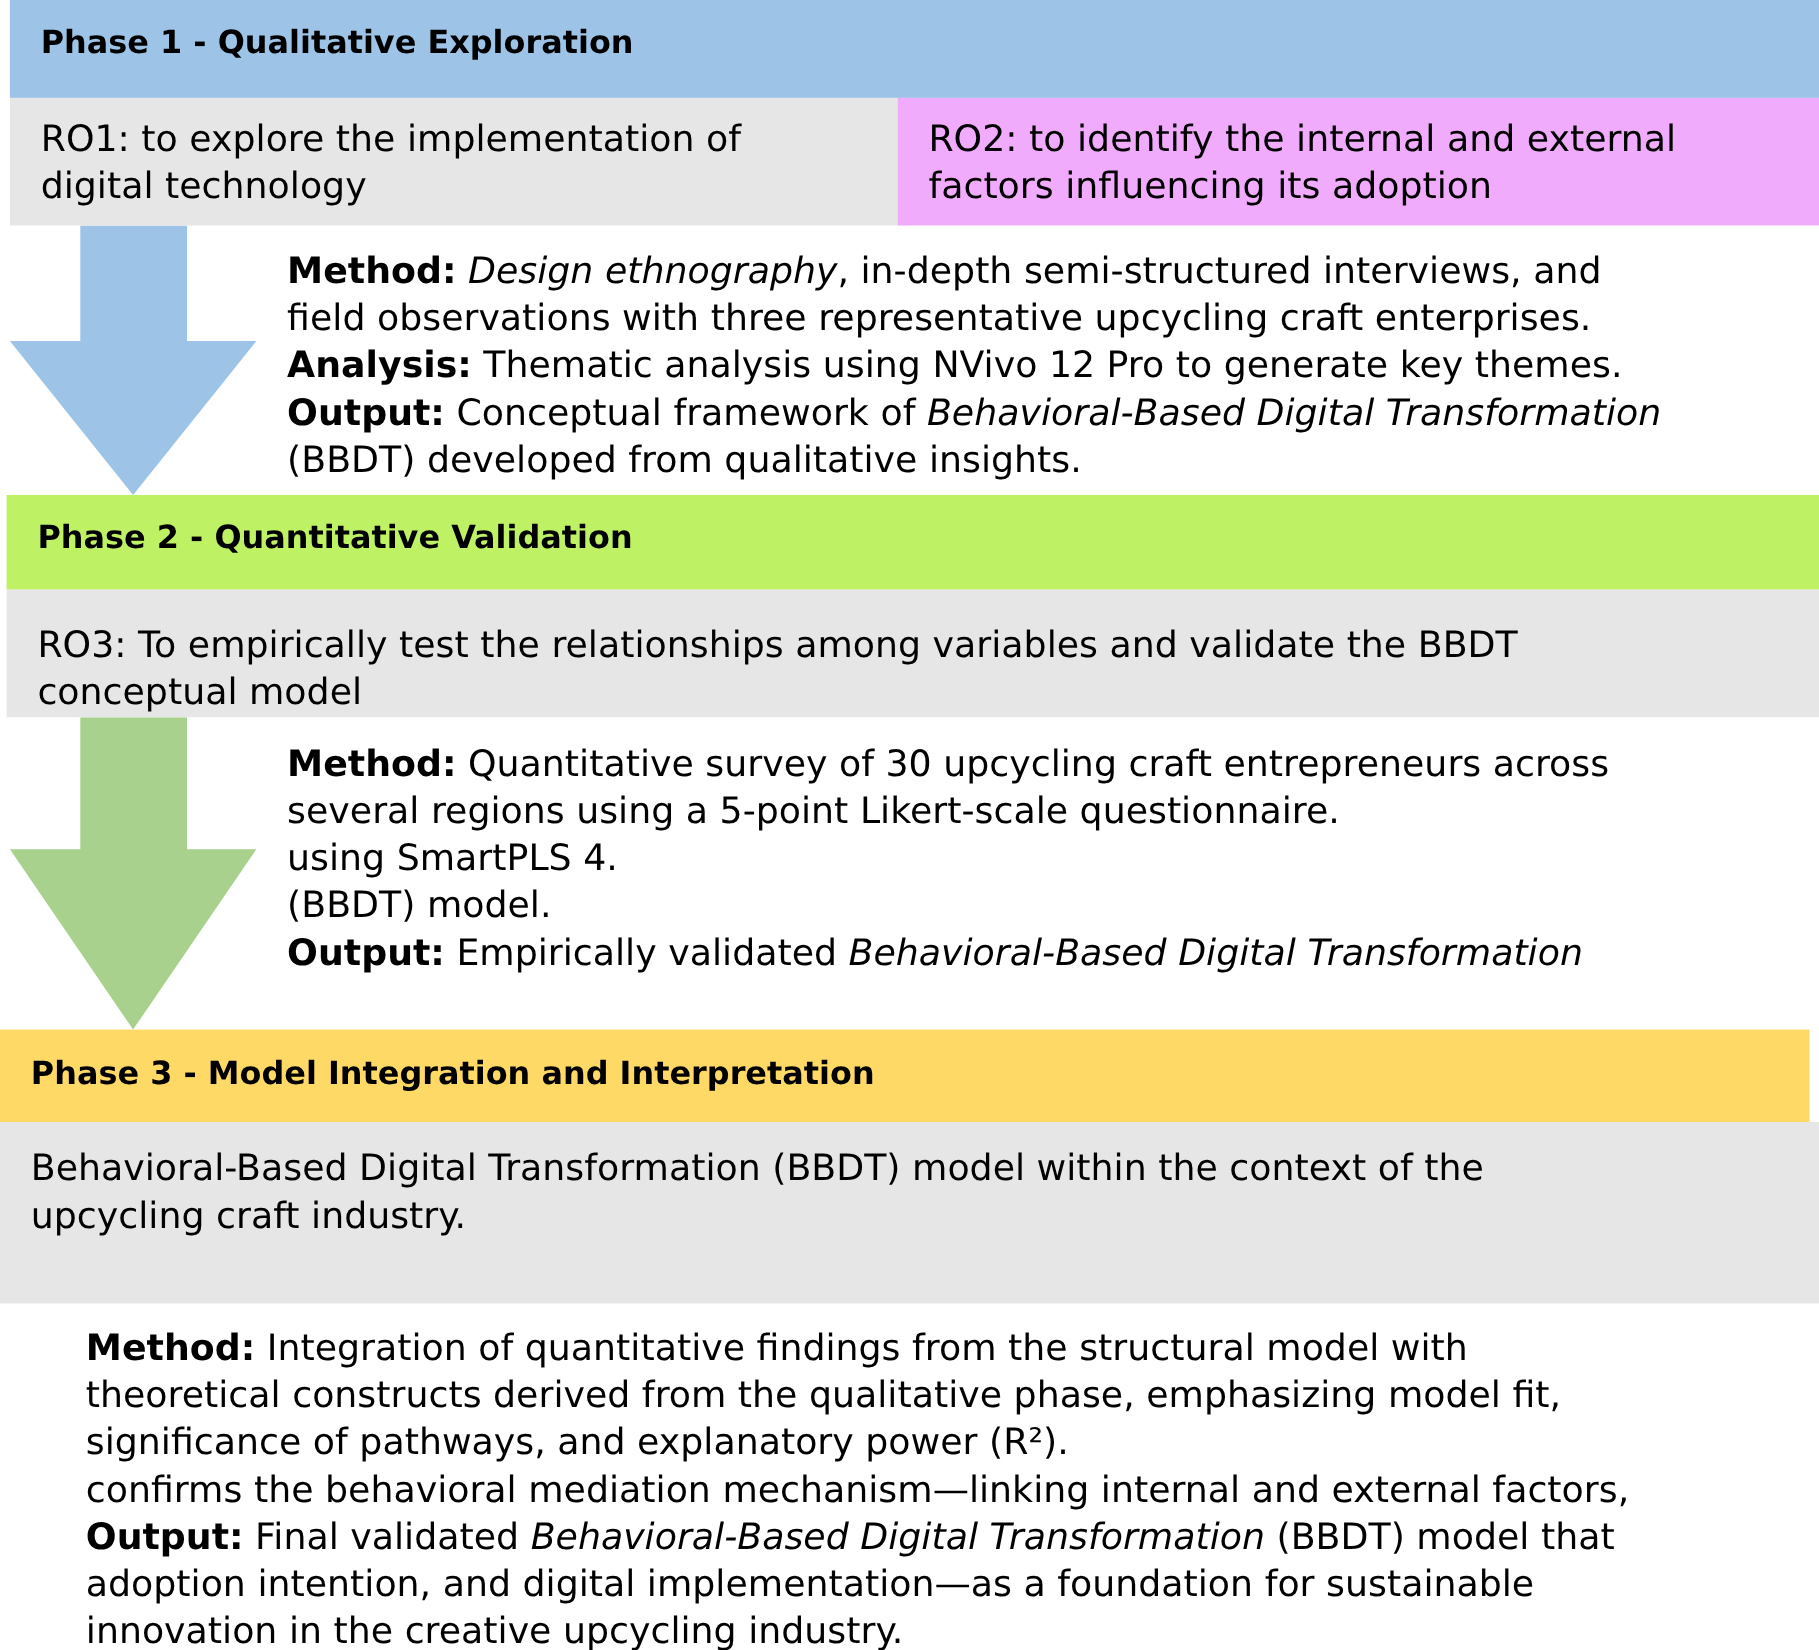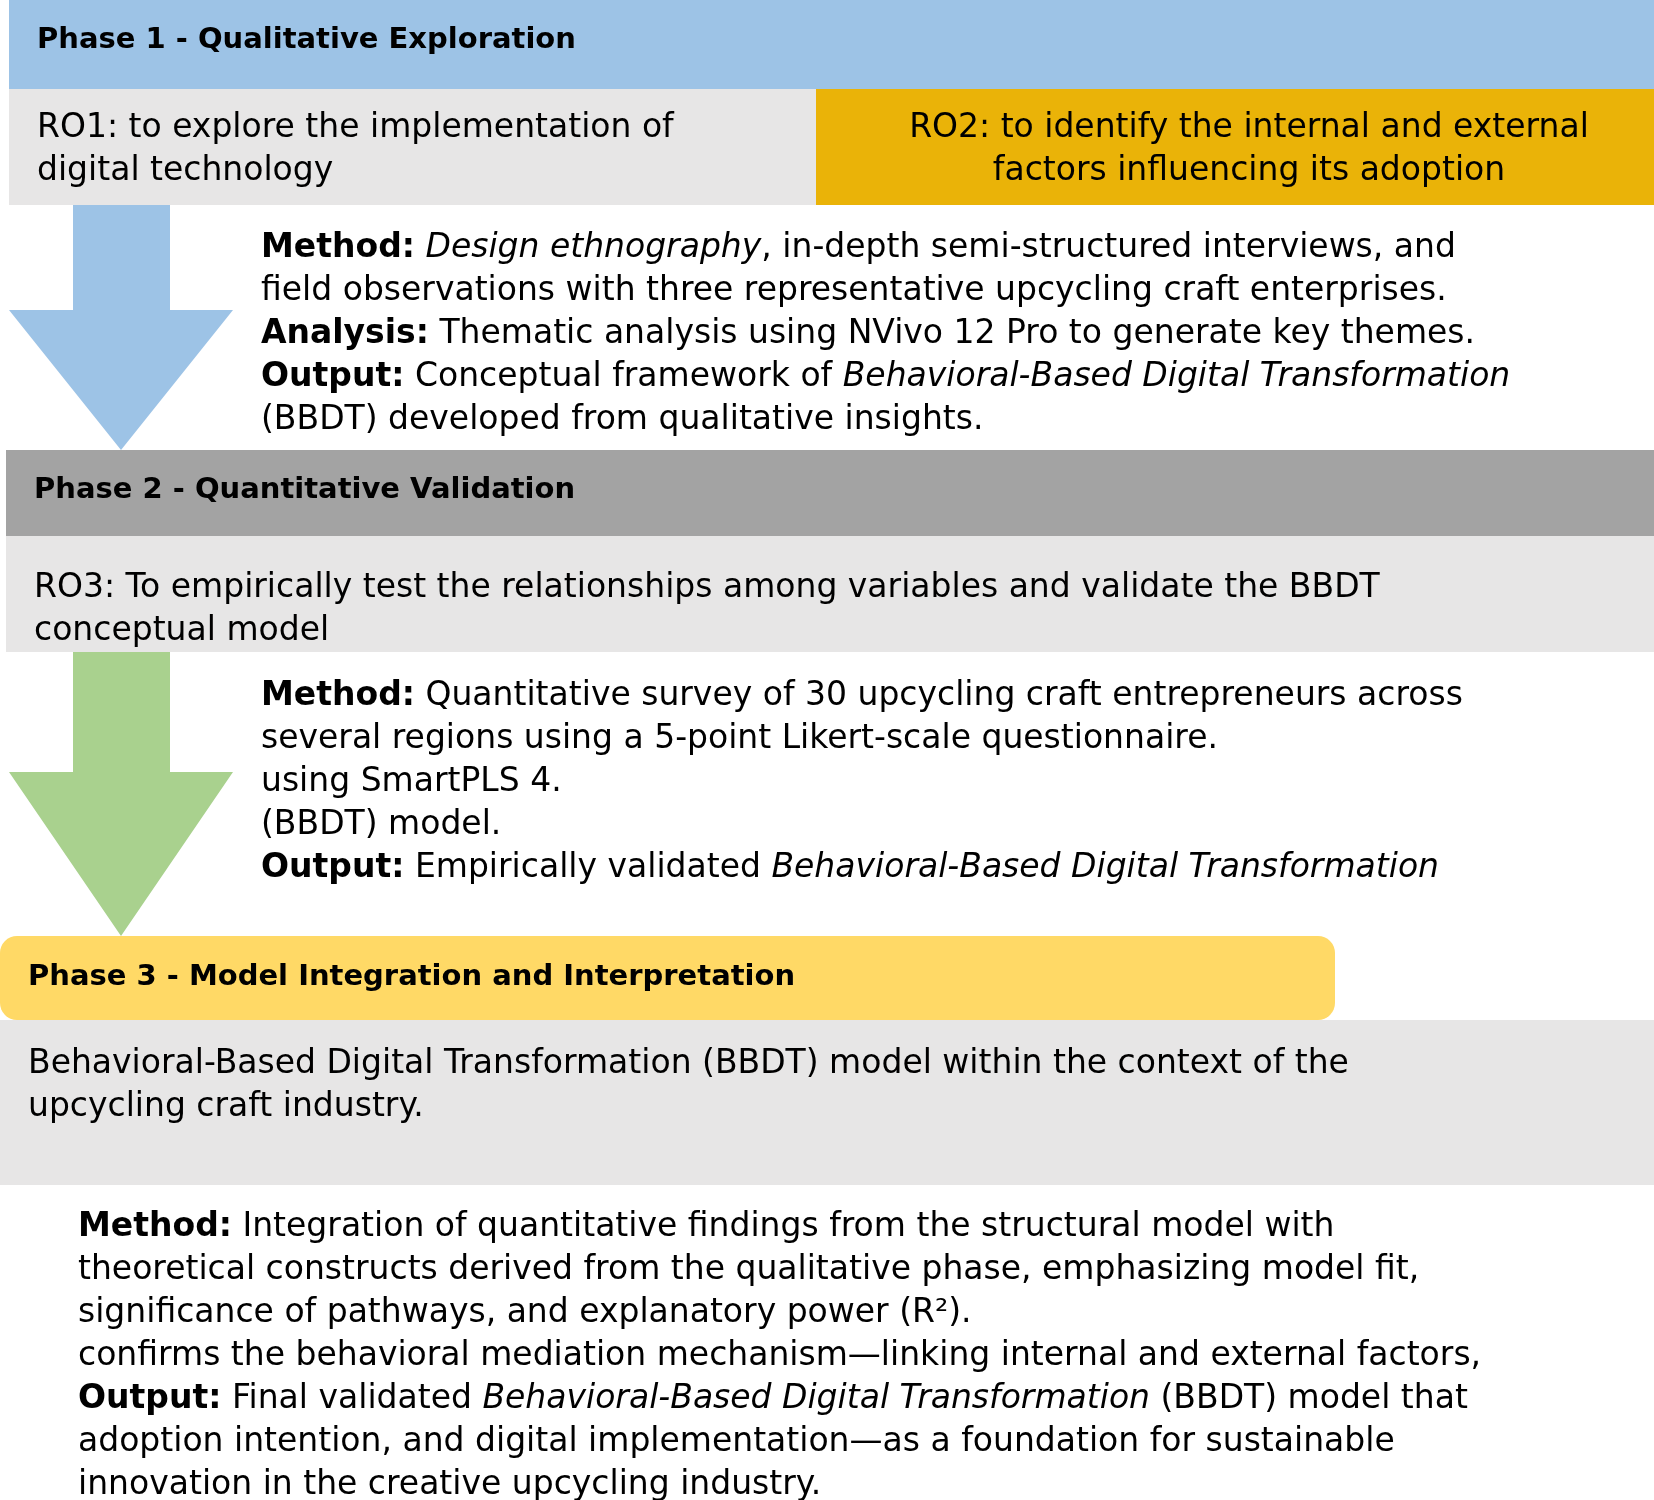--- a/index.html
+++ b/index.html
@@ -17,59 +17,59 @@
 <body>
 
 <div class="phase-bar" style="left:9px; top:0; width:1645px; height:89px; background:#9DC3E6; padding:24px 0 0 28px;">
   <span>Phase 1 - Qualitative Exploration</span>
 </div>
 
 <div class="ro-box" style="left:9px; top:89px; width:807px; height:116px; background:#E7E6E6; padding:15px 0 0 28px;">
   <span class="line">RO1: to explore the implementation of</span>
   <span class="line">digital technology</span>
 </div>
-<div class="ro-box" style="left:816px; top:89px; width:838px; height:116px; background:#eab308; padding:15px 0 0 28px;text-align:center;">
+<div class="ro-box" style="left:816px; top:89px; width:838px; height:116px; background:#f0abfc; padding:15px 0 0 28px;">
   <span class="line">RO2: to identify the internal and external</span>
   <span class="line">factors influencing its adoption</span>
 </div>
 
 <svg class="arrow" style="left:9px; top:205px;" width="225" height="245" viewBox="0 0 225 245">
   <polygon points="64,0 161,0 161,105 224,105 112,245 0,105 64,105" fill="#9DC3E6"></polygon>
 </svg>
 
 <div class="desc" style="left:261px; top:224px;">
   <span class="line"><b>Method:</b> <i>Design ethnography</i><span>, in-depth semi-structured interviews, and</span></span>
   <span class="line">field observations with three representative upcycling craft enterprises.</span>
   <span class="line"><b>Analysis:</b><span> Thematic analysis using NVivo 12 Pro to generate key themes.</span></span>
   <span class="line"><b>Output:</b><span> Conceptual framework of </span><i>Behavioral-Based Digital Transformation</i></span>
   <span class="line">(BBDT) developed from qualitative insights.</span>
 </div>
 
-<div class="phase-bar" style="left:6px; top:450px; width:1648px; height:86px; background:#a3a3a3; padding:24px 0 0 28px;">
+<div class="phase-bar" style="left:6px; top:450px; width:1648px; height:86px; background:#bef264; padding:24px 0 0 28px;">
   <span>Phase 2 - Quantitative Validation</span>
 </div>
 
 <div class="ro-box" style="left:6px; top:536px; width:1648px; height:116px; background:#E7E6E6; padding:28px 0 0 28px;">
   <span class="line">RO3: To empirically test the relationships among variables and validate the BBDT</span>
   <span class="line">conceptual model</span>
 </div>
 
 <svg class="arrow" style="left:9px; top:652px;" width="225" height="284" viewBox="0 0 225 284">
   <polygon points="64,0 161,0 161,120 224,120 112,284 0,120 64,120" fill="#A9D18E"></polygon>
 </svg>
 
 <div class="desc" style="left:261px; top:672px;">
   <span class="line"><b>Method:</b><span> Quantitative survey of 30 upcycling craft entrepreneurs across</span></span>
   <span class="line">several regions using a 5-point Likert-scale questionnaire.</span>
   <span class="line">using SmartPLS 4.</span>
   <span class="line">(BBDT) model.</span>
   <span class="line"><b>Output:</b><span> Empirically validated </span><i>Behavioral-Based Digital Transformation</i></span>
 </div>
 
-<div class="phase-bar" style="left:0; top:936px; width:1335px; height:84px; background:#FFD966; padding:25px 0 0 28px;border-radius:17px;">
+<div class="phase-bar" style="left:0; top:936px; width:1645px; height:84px; background:#FFD966; padding:25px 0 0 28px;">
   <span>Phase 3 - Model Integration and Interpretation</span>
 </div>
 
 <div class="ro-box" style="left:0; top:1020px; width:1654px; height:165px; background:#E7E6E6; padding:20px 0 0 28px;">
   <span class="line">Behavioral-Based Digital Transformation (BBDT) model within the context of the</span>
   <span class="line">upcycling craft industry.</span>
 </div>
 
 <div class="desc" style="left:78px; top:1203px;">
   <span class="line"><b>Method:</b><span> Integration of quantitative findings from the structural model with</span></span>

